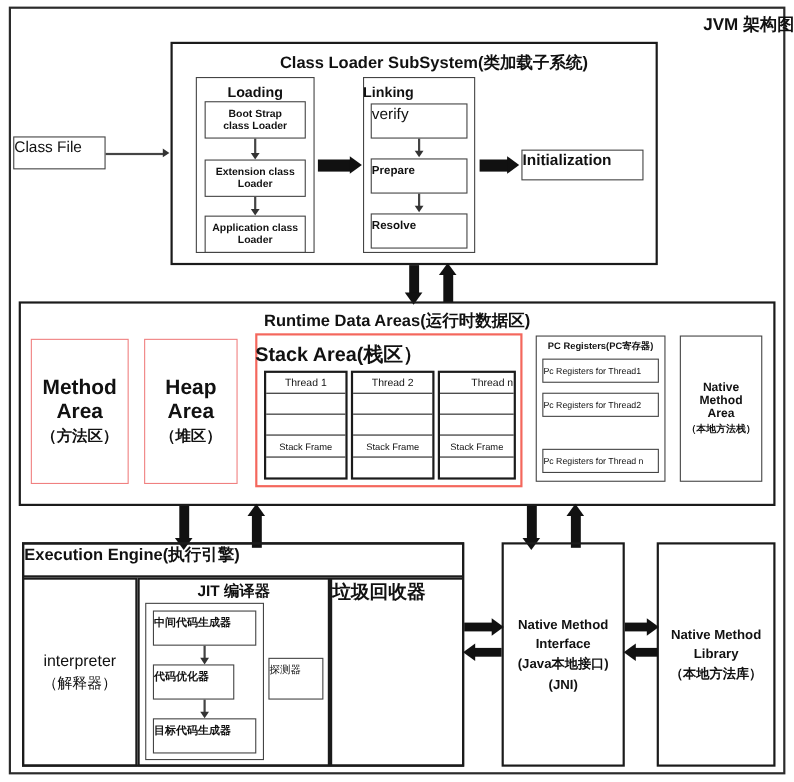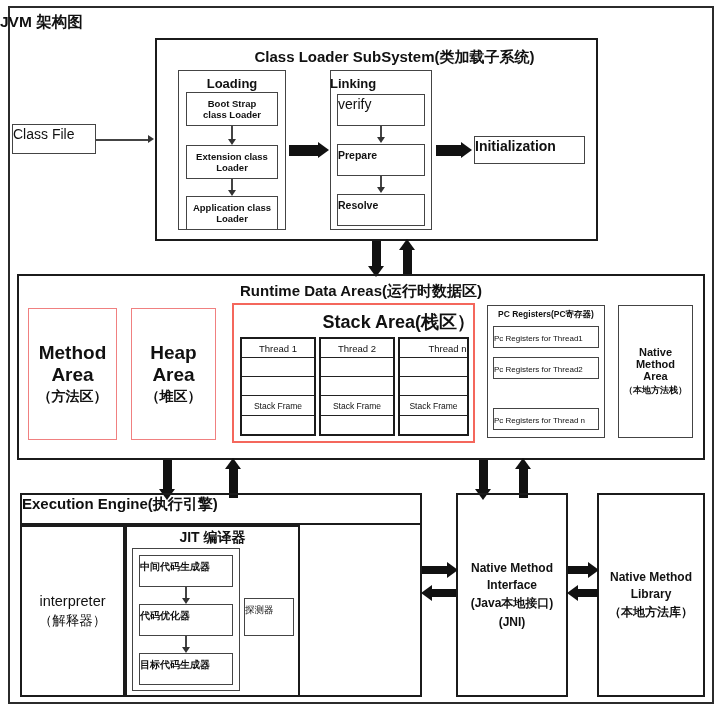--- a/index.html
+++ b/index.html
@@ -87,21 +87,21 @@
   .thin-v { position: absolute; background: #444; width: 1.5px; }
   .col { display:flex; flex-direction:column; align-items:center; justify-content:center; }
 </style>
 </head>
 <body>
 
 <div id="canvas">
 
   <div class="abs outer-frame" style="left:8px; top:6px; width:706px; height:698px;"></div>
 
-  <div class="abs t-title" style="left:0; top:12px; width:722px; text-align:left;">JVM 架构图</div>
+  <div class="abs t-title" style="left:0; top:12px; width:722px; text-align:right;">JVM 架构图</div>
 
   <div class="abs box-thick" style="left:155px; top:38px; width:443px; height:203px; background:#fff;"></div>
   <div class="abs t-section" style="left:155px; top:48px; width:479px; text-align:center;">Class Loader SubSystem(类加载子系统)</div>
 
   <div class="abs box-med" style="left:178px; top:70px; width:108px; height:160px;"></div>
   <div class="abs t-sub" style="left:178px; top:76px; width:108px; text-align:center;">Loading</div>
 
   <div class="abs box-med col" style="left:186px; top:92px; width:92px; height:34px;">
     <span class="t-small">Boot Strap</span>
     <span class="t-small">class Loader</span>
@@ -171,21 +171,21 @@
     <span style="font-size:14px;font-weight:bold;margin-top:2px;">（方法区）</span>
   </div>
 
   <div class="abs box-red col" style="left:131px; top:308px; width:85px; height:132px;">
     <span class="t-huge">Heap</span>
     <span class="t-huge">Area</span>
     <span style="font-size:14px;font-weight:bold;margin-top:2px;">（堆区）</span>
   </div>
 
   <div class="abs box-red-strong" style="left:232px; top:303px; width:243px; height:140px;"></div>
-  <div class="abs t-big" style="left:232px; top:310px; width:243px; text-align:right; font-size:18px;">Stack Area(栈区）</div>
+  <div class="abs t-big" style="left:232px; top:310px; width:243px; text-align:left; font-size:18px;">Stack Area(栈区）</div>
 
   <div class="abs box-thick stack-col" style="left:240px; top:337px; width:76px; height:99px;">
     <div style="height:19px;font-size:9.5px;">Thread 1</div>
     <div style="height:19px;"></div>
     <div style="height:19px;"></div>
     <div style="height:20px;font-size:8.5px;">Stack Frame</div>
     <div class="triple" style="height:19px;">
       <div></div>
       <div></div>
       <div></div>
@@ -262,34 +262,37 @@
   <div class="abs t-sub" style="left:125px; top:529px; width:175px; text-align:center; font-size:14px;">JIT 编译器</div>
 
   <div class="abs box-med" style="left:132px; top:548px; width:108px; height:143px;"></div>
 
   <div class="abs box-med" style="left:139px; top:555px; width:94px; height:32px;">
     <span style="font-size:10px;font-weight:bold;">中间代码生成器</span>
   </div>
   <div class="thin-v" style="left:185px; top:587px; height:14px;"></div>
   <div class="thin-head-down" style="left:182px; top:598px;"></div>
 
-  <div class="abs box-med" style="left:139px; top:604px; width:94px; height:32px;">
+  <div class="abs box-med" style="left:139px; top:604px; width:74px; height:32px;">
     <span style="font-size:10px;font-weight:bold;">代码优化器</span>
   </div>
   <div class="thin-v" style="left:185px; top:636px; height:14px;"></div>
   <div class="thin-head-down" style="left:182px; top:647px;"></div>
 
   <div class="abs box-med" style="left:139px; top:653px; width:94px; height:32px;">
     <span style="font-size:10px;font-weight:bold;">目标代码生成器</span>
   </div>
 
   <div class="abs box-med" style="left:244px; top:598px; width:50px; height:38px;">
     <span style="font-size:9.5px;font-weight:normal;">探测器</span>
   </div>
 
+  <div class="abs box-thick" style="left:300px; top:525px; width:122px; height:172px;">
+    <span style="font-size:17px;font-weight:bold;">垃圾回收器</span>
+  </div>
 
   <div class="abs box-thick col" style="left:456px; top:493px; width:112px; height:204px;">
     <span style="font-size:12px;font-weight:bold;">Native Method</span>
     <span style="font-size:12px;font-weight:bold;margin-top:3px;">Interface</span>
     <span style="font-size:12px;font-weight:bold;margin-top:3px;">(Java本地接口)</span>
     <span style="font-size:12px;font-weight:bold;margin-top:3px;">(JNI)</span>
   </div>
 
   <div class="abs box-thick col" style="left:597px; top:493px; width:108px; height:204px;">
     <span style="font-size:12px;font-weight:bold;">Native Method</span>

